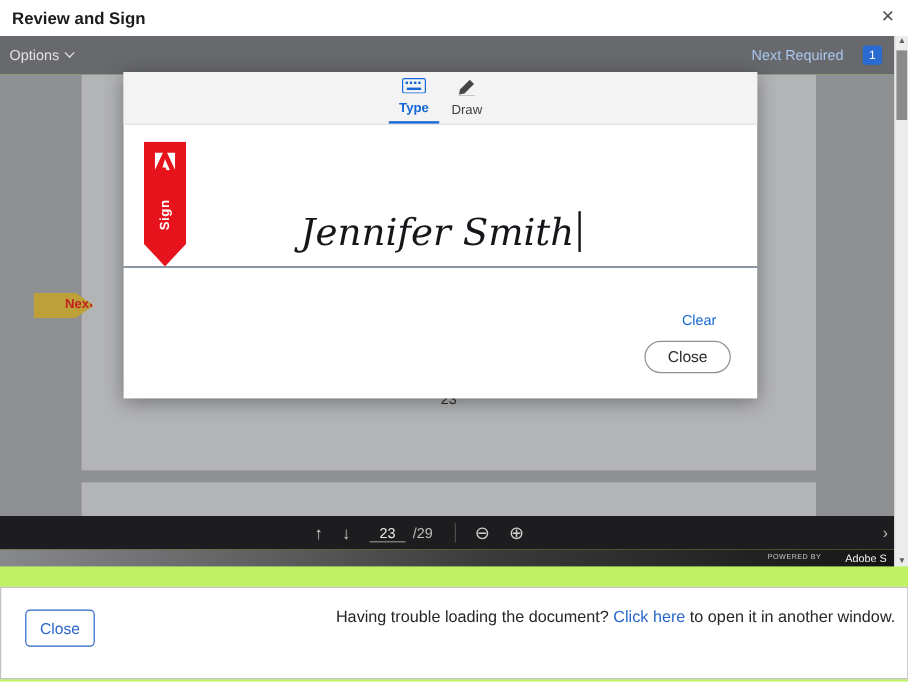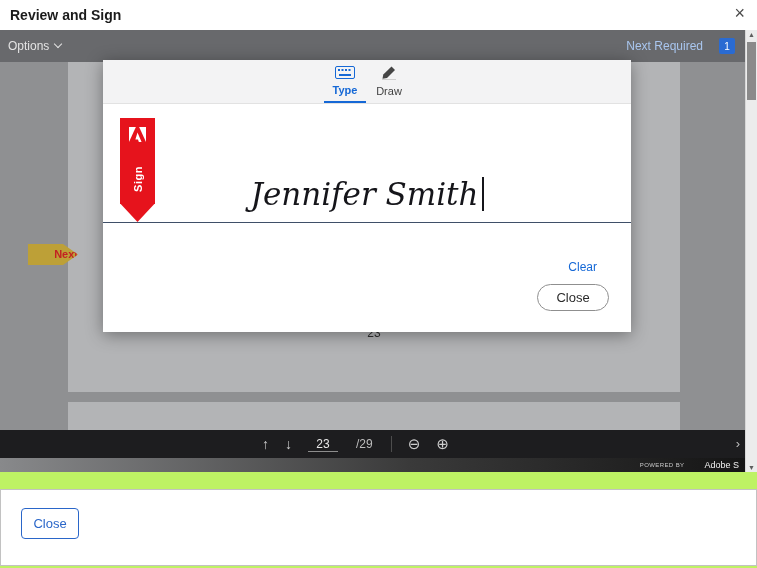--- a/index.html
+++ b/index.html
@@ -43,21 +43,21 @@
   .btn-row { position:absolute; right:22px; top:224px; display:flex; gap:11px; }
   .btn-close { width:72px; height:27px; border:1px solid #8f8f8f; border-radius:14px; background:#fff; color:#2b2b2b; font-size:13px; display:flex; align-items:center; justify-content:center; cursor:pointer; }
   .btn-apply { width:70px; height:27px; border:none; border-radius:14px; background:#2a6bd2; color:#fff; font-size:13px; font-weight:bold; display:flex; align-items:center; justify-content:center; cursor:pointer; }
 
   
   .dark-toolbar { position:absolute; top:430px; left:0; width:745px; height:28px; background:#1d1d1f; color:#cfcfcf; z-index:6; }
   .dt-cluster { position:absolute; left:262px; top:0; height:28px; display:flex; align-items:center; }
   .dt-btn { font-size:14px; color:#cfcfcf; cursor:pointer; }
   .dt-down { margin-left:16px; }
   .page-input { width:30px; margin-left:16px; background:transparent; border:none; border-bottom:1px solid #8d8d8d; color:#e8e8e8; font-size:12px; text-align:center; font-family:"Liberation Sans", sans-serif; }
-  .page-total { font-size:12px; color:#bdbdbd; margin-left:18px; }
+  .page-total { font-size:12px; color:#bdbdbd; margin-left:6px; }
   .dt-divider { width:1px; height:16px; background:#4d4d4d; margin-left:18px; }
   .zoom { font-size:15px; margin-left:16px; cursor:pointer; color:#cfcfcf; }
   .dt-chevron { position:absolute; right:5px; top:6px; font-size:13px; color:#bdbdbd; cursor:pointer; }
 
   
   .powered { position:absolute; top:458px; left:0; width:745px; height:14px; background:linear-gradient(to right, #88898b, #3a3a3a 55%, #151515); display:flex; align-items:center; justify-content:flex-end; padding-right:6px; gap:20px; z-index:6;text-align:center; }
   .powered-prefix { font-size:6px; color:#c9c9c9; letter-spacing:.4px; }
   .powered-brand { font-size:9px; color:#f2f2f2; }
 
   
@@ -172,16 +172,19 @@
 
   <div class="scrollbar">
     <div class="sb-up">▲</div>
     <div class="sb-thumb"></div>
     <div class="sb-down">▼</div>
   </div>
 
   <div class="bottom-panel">
     <div class="bp-close">Close</div>
     <div class="bp-text">
+      <div>
+        <span>Having trouble loading the document? </span><span class="bp-link">Click here</span><span> to open it in another window.</span>
+      </div>
     </div>
   </div>
 
 </div>
 
 </body></html>

